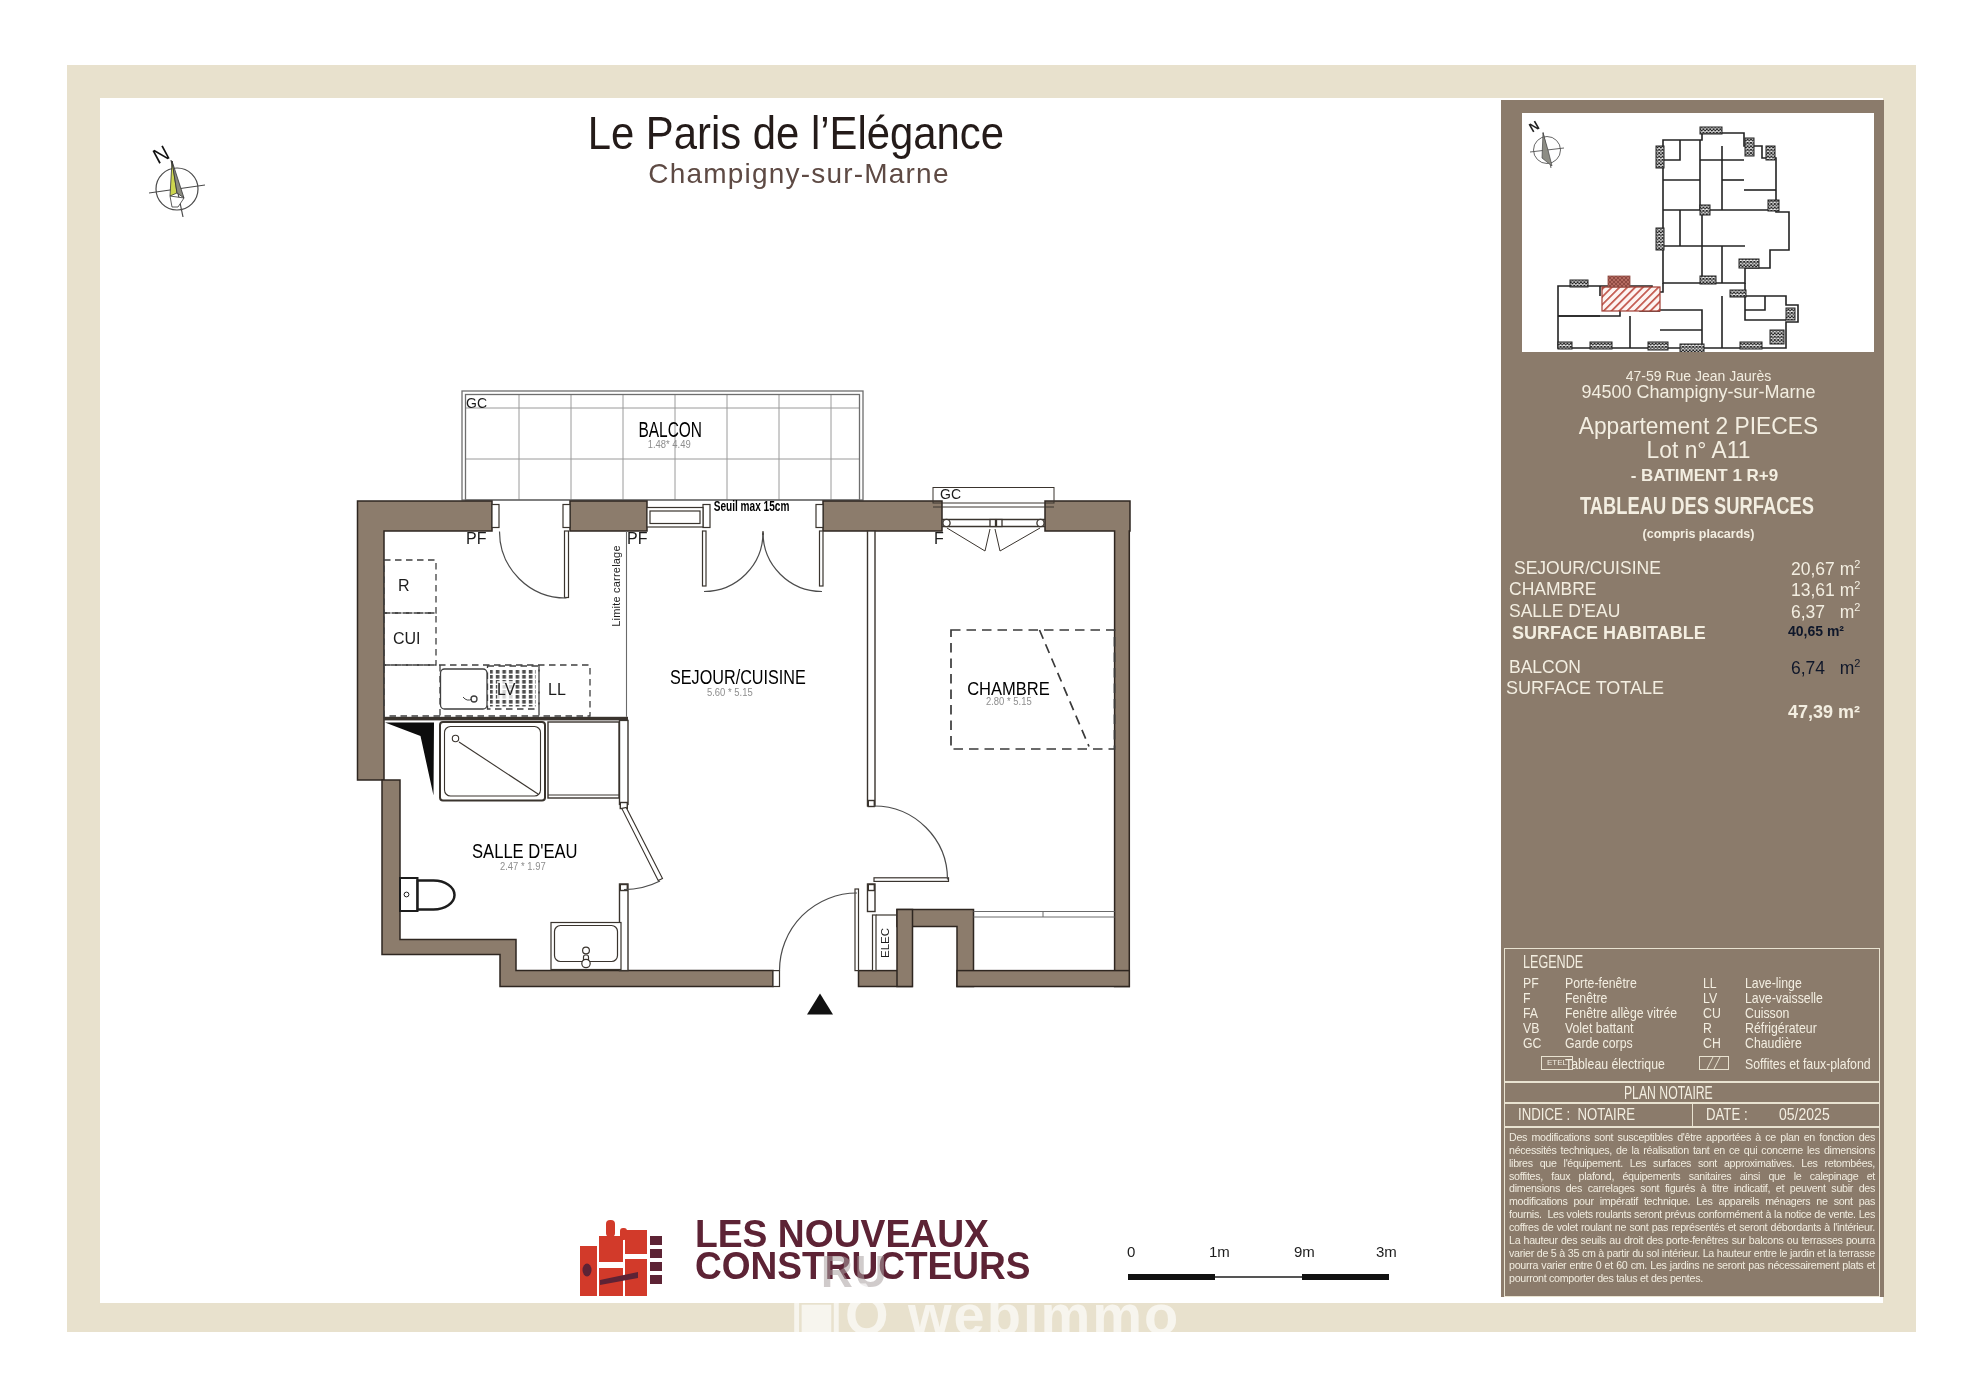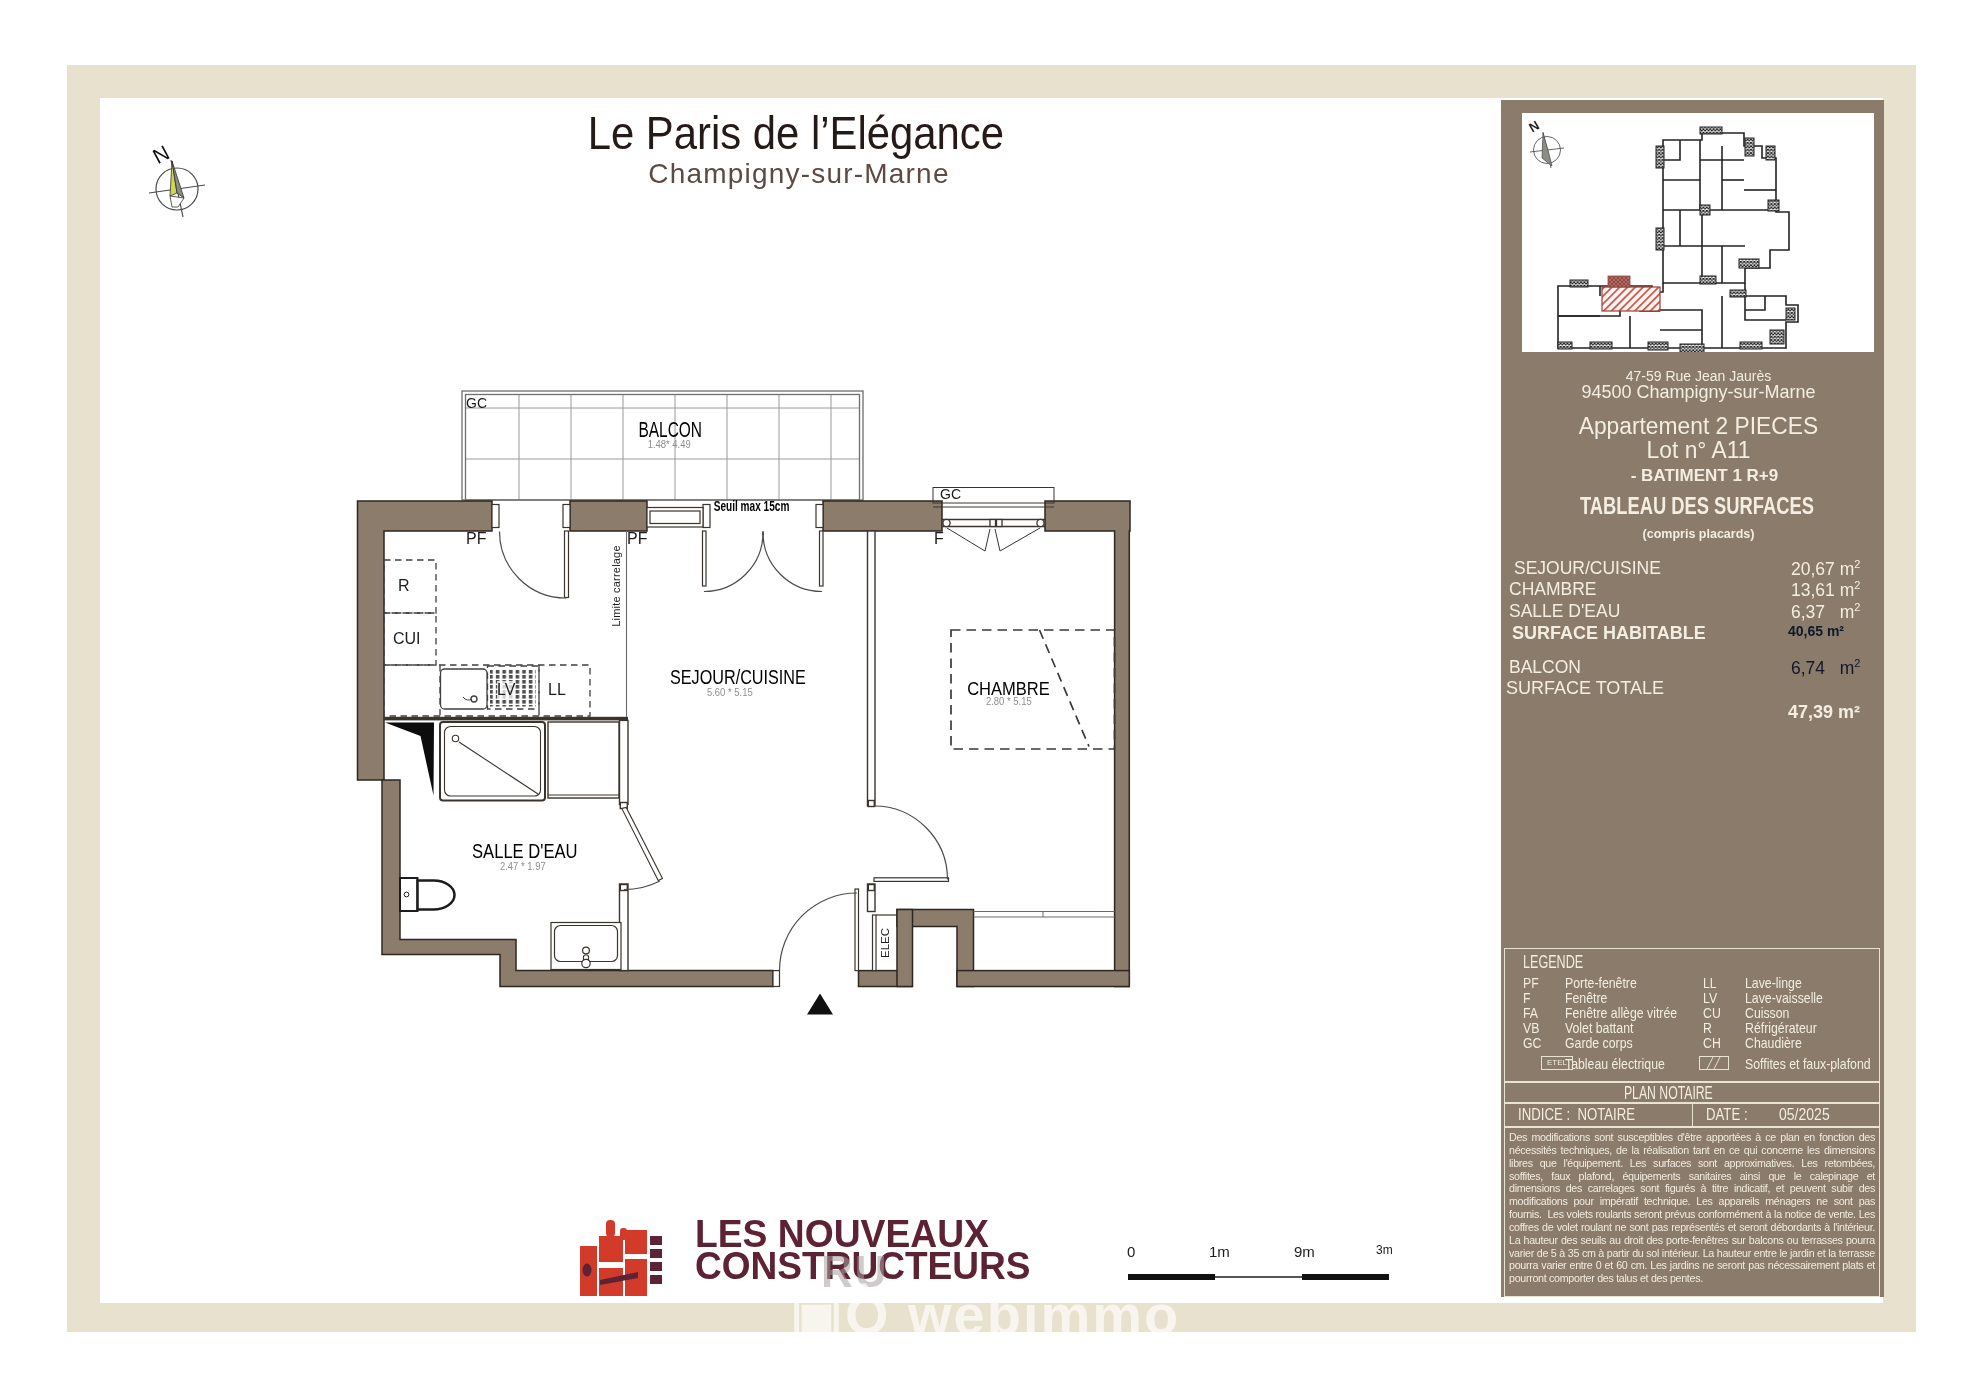--- a/index.html
+++ b/index.html
@@ -517,21 +517,21 @@
 <div class="lbl" style="left:695px;top:1244px;font-size:39px;font-weight:bold;color:#5d2335;transform:scaleX(0.95);transform-origin:left top;">CONSTRUCTEURS</div>
 
 <div class="lbl" style="left:821px;top:1247px;font-size:44px;font-weight:bold;color:rgba(170,160,160,0.55);letter-spacing:2px;">RU</div>
 
 <div class="lbl" style="left:1127px;top:1243px;font-size:15px;">0</div>
 
 <div class="lbl" style="left:1209px;top:1243px;font-size:15px;">1m</div>
 
 <div class="lbl" style="left:1294px;top:1243px;font-size:15px;">9m</div>
 
-<div class="lbl" style="left:1376px;top:1243px;font-size:12px;">3m</div>
+<div class="lbl" style="left:1376px;top:1243px;font-size:15px;">3m</div>
 
 <div class="abs" style="left:1128px;top:1274px;width:87px;height:5.5px;background:#111;"></div>
 
 <div class="abs" style="left:1215px;top:1276px;width:87px;height:1.5px;background:#555;"></div>
 
 <div class="abs" style="left:1302px;top:1274px;width:87px;height:5.5px;background:#111;"></div>
 
 <div class="lbl" style="left:790px;top:1282px;font-size:56px;font-weight:bold;color:rgba(255,255,255,0.65);letter-spacing:2px;">▣О̀ webimmo</div>
 
 </body></html>

